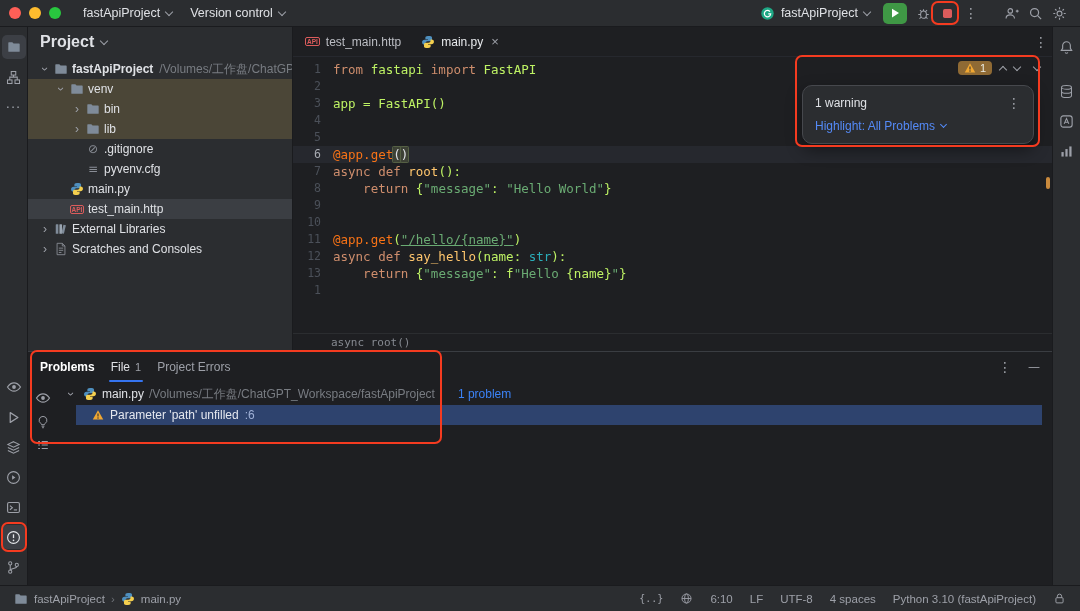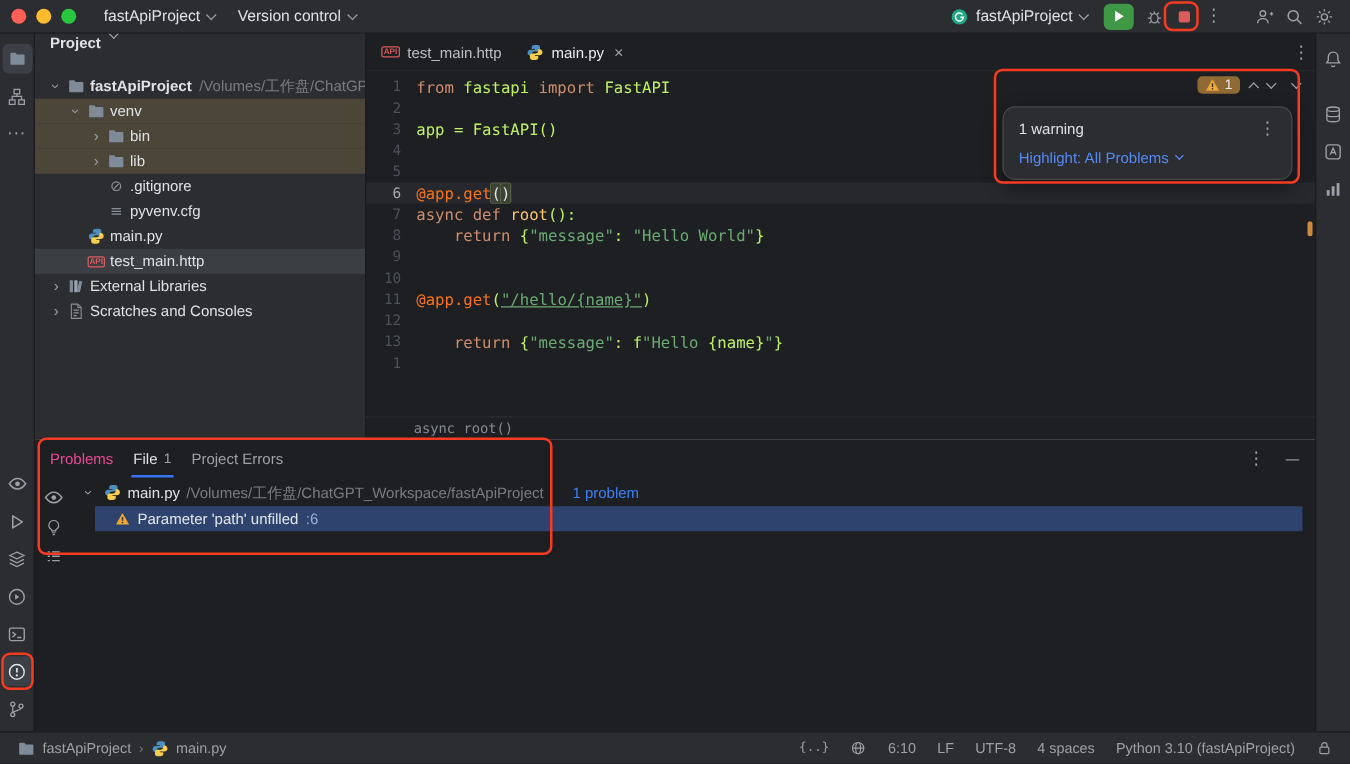--- a/index.html
+++ b/index.html
@@ -25,21 +25,21 @@
 .rail.left{border-right:1px solid #1a1b1e}
 .rail.right{border-left:1px solid #1a1b1e}
 .rail-bottom{margin-top:auto;display:flex;flex-direction:column;gap:6px;padding-bottom:6px;align-items:center}
 .ricon{width:24px;height:24px;display:flex;align-items:center;justify-content:center;border-radius:5px;color:#9da0a8}
 .ricon.active{background:#3c3f45;color:#e3e5e9}
 .rgap{height:8px}
 .main-col{flex:1;display:flex;flex-direction:column;min-width:0}
 .top-row{height:324px;flex:none;display:flex;min-height:0}
 
 .project-panel{width:265px;flex:none;background:#2b2d30;border-right:1px solid #1a1b1e;display:flex;flex-direction:column;overflow:hidden}
-.pp-header{height:30px;flex:none;display:flex;align-items:flex-start;gap:7px;padding:0 12px;font-weight:600;font-size:12px}
+.pp-header{height:30px;flex:none;display:flex;align-items:center;gap:7px;padding:0 12px;font-weight:600;font-size:16px}
 .tree{flex:1;overflow:hidden;padding-top:2px;font-size:12px}
 .trow{height:20px;display:flex;align-items:center;white-space:nowrap;overflow:hidden}
 .trow.tan{background:#4b4637}
 .trow.selected{background:#3b3e43}
 .chev{display:inline-block;width:14px;flex:none;text-align:center;color:#9da0a8;font-size:12px}
 .chev.open{transform:rotate(90deg)}
 .ticon{width:18px;flex:none;display:inline-flex;justify-content:center;align-items:center}
 .tlabel{margin-left:2px;color:#dfe1e5}
 .tlabel.b{font-weight:700}
 .tdim{color:#787c82;margin-left:6px}
@@ -67,21 +67,21 @@
 .lens-badge{display:flex;align-items:center;gap:4px;background:#8f6a34;border-radius:4px;padding:1px 6px;color:#ebece4;font-size:11px}
 .lens-collapse{margin-left:6px}
 .popup{position:absolute;top:58px;right:18px;width:232px;background:#2b2d30;border:1px solid #46484d;border-radius:10px;padding:10px 12px;z-index:9;box-shadow:0 6px 16px rgba(0,0,0,.45)}
 .popup-row1{display:flex;justify-content:space-between;align-items:flex-end;color:#dfe1e5;font-size:12px}
 .popup-link{margin-top:9px;color:#548af7;font-size:12px;display:flex;gap:6px;align-items:center}
 .popup-link .cv{color:#548af7;width:5px;height:5px}
 .context-bar{height:18px;flex:none;border-top:1px solid #2b2d30;display:flex;align-items:center;padding-left:38px;font-family:"DejaVu Sans Mono","Liberation Mono",monospace;font-size:11px;color:#868a91}
 
 .problems{flex:1;min-height:0;border-top:1px solid #3a3d42;display:flex;flex-direction:column;background:#1e1f22}
 .pr-header{height:30px;flex:none;display:flex;align-items:center;gap:16px;padding:0 12px;font-size:12px}
-.pr-title{font-weight:400;color:#ec4899}
+.pr-title{font-weight:700;color:#ffffff}
 .ptab{display:flex;gap:5px;color:#9da0a8;height:30px;align-items:center;position:relative}
 .ptab.active{color:#dfe1e5}
 .ptab.active::after{content:"";position:absolute;left:-2px;right:-2px;bottom:0;height:2px;background:#3574f0;border-radius:1px}
 .pbadge{color:#9da0a8;font-size:11px}
 .pr-body{flex:1;display:flex;min-height:0}
 .pr-gutter{width:30px;flex:none;display:flex;flex-direction:column;align-items:center;gap:9px;padding-top:8px;color:#9da0a8}
 .pr-rows{flex:1;padding-top:2px;font-size:12px;min-width:0}
 .pr-file{height:20px;display:flex;align-items:center;gap:5px;padding-left:6px}
 .pf-name{color:#dfe1e5}
 .pf-path{color:#787c82}
@@ -446,20 +446,21 @@
                 <div class="code-line">
                   <span class="ln">10</span>
                   <span class="lc"></span>
                 </div>
                 <div class="code-line">
                   <span class="ln">11</span>
                   <span class="lc"><span class="tok deco">@app.get</span><span class="tok d">(</span><span class="tok stru">"/hello/{name}"</span><span class="tok d">)</span></span>
                 </div>
                 <div class="code-line">
                   <span class="ln">12</span>
+                  <span class="lc"><span class="tok kw">async def</span><span class="tok fn"> say_hello</span><span class="tok d">(name: </span><span class="tok bi">str</span><span class="tok d">):</span></span>
                 </div>
                 <div class="code-line">
                   <span class="ln">13</span>
                   <span class="lc"><span class="tok d">    </span><span class="tok kw">return</span><span class="tok d"> {</span><span class="tok str">"message"</span><span class="tok d">: f</span><span class="tok str">"Hello </span><span class="tok d">{name}</span><span class="tok str">"</span><span class="tok d">}</span></span>
                 </div>
                 <div class="code-line">
                   <span class="ln">1</span>
                   <span class="lc"></span>
                 </div>
               </div>

